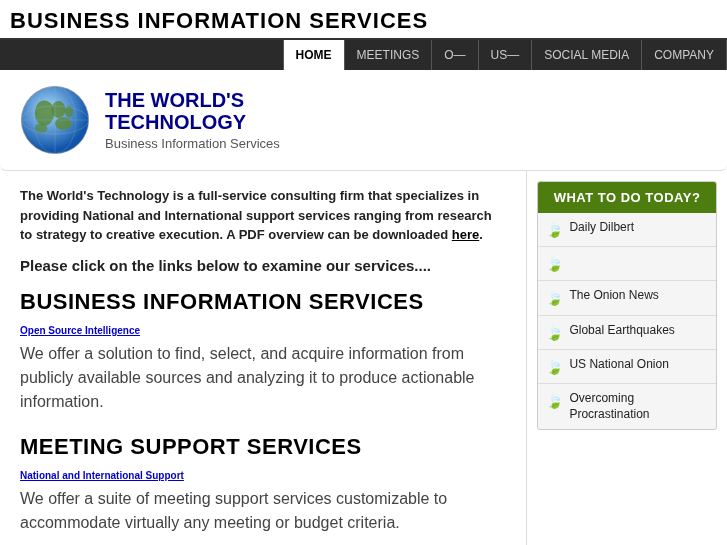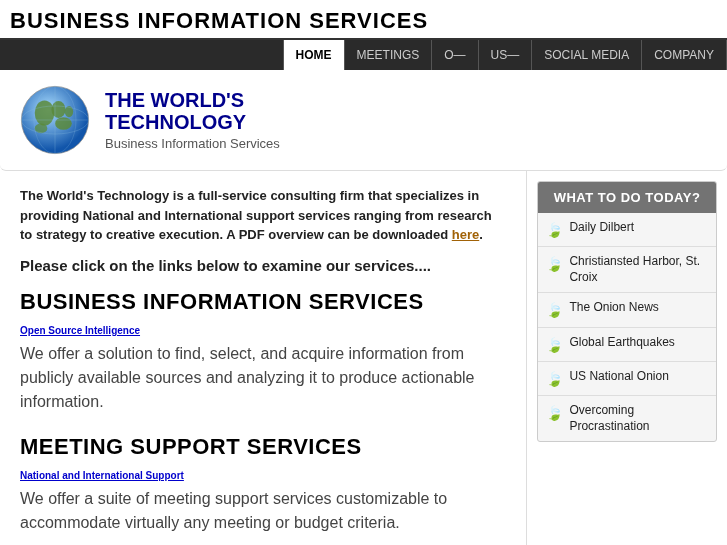--- a/index.html
+++ b/index.html
@@ -82,21 +82,21 @@
       padding: 15px 20px;
       border-right: 1px solid #ddd;
     }
 
     .intro-text {
       font-size: 13px;
       line-height: 1.5;
       margin-bottom: 12px;
     }
     .intro-text strong { font-weight: bold; }
-    .intro-text a { color: #a16207; }
+    .intro-text a { color: #000000; }
 
     .prompt-text {
       font-size: 15px;
       font-weight: bold;
       margin-bottom: 15px;
     }
 
     .section-heading {
       font-size: 22px;
       font-weight: 900;
@@ -132,21 +132,21 @@
     }
 
     .sidebar-box {
       background: #f5f5f5;
       border: 1px solid #ccc;
       border-radius: 3px;
       overflow: hidden;
     }
 
     .sidebar-box-header {
-      background: #737373;
+      background: #4d7c0f;
       color: #fff;
       text-align: center;
       padding: 8px 5px;
       font-size: 13px;
       font-weight: bold;
       letter-spacing: 0.5px;
     }
 
     .sidebar-item {
       display: flex;
@@ -237,21 +237,20 @@
 
   <div class="right-sidebar">
     <div class="sidebar-box">
       <div class="sidebar-box-header">WHAT TO DO TODAY?</div>
       <div class="sidebar-item">
         <span class="leaf-icon">🍃</span>
         <span>Daily Dilbert</span>
       </div>
       <div class="sidebar-item">
         <span class="leaf-icon">🍃</span>
-        <span>Christiansted Harbor, St. Croix</span>
       </div>
       <div class="sidebar-item">
         <span class="leaf-icon">🍃</span>
         <span>The Onion News</span>
       </div>
       <div class="sidebar-item">
         <span class="leaf-icon">🍃</span>
         <span>Global Earthquakes</span>
       </div>
       <div class="sidebar-item">

